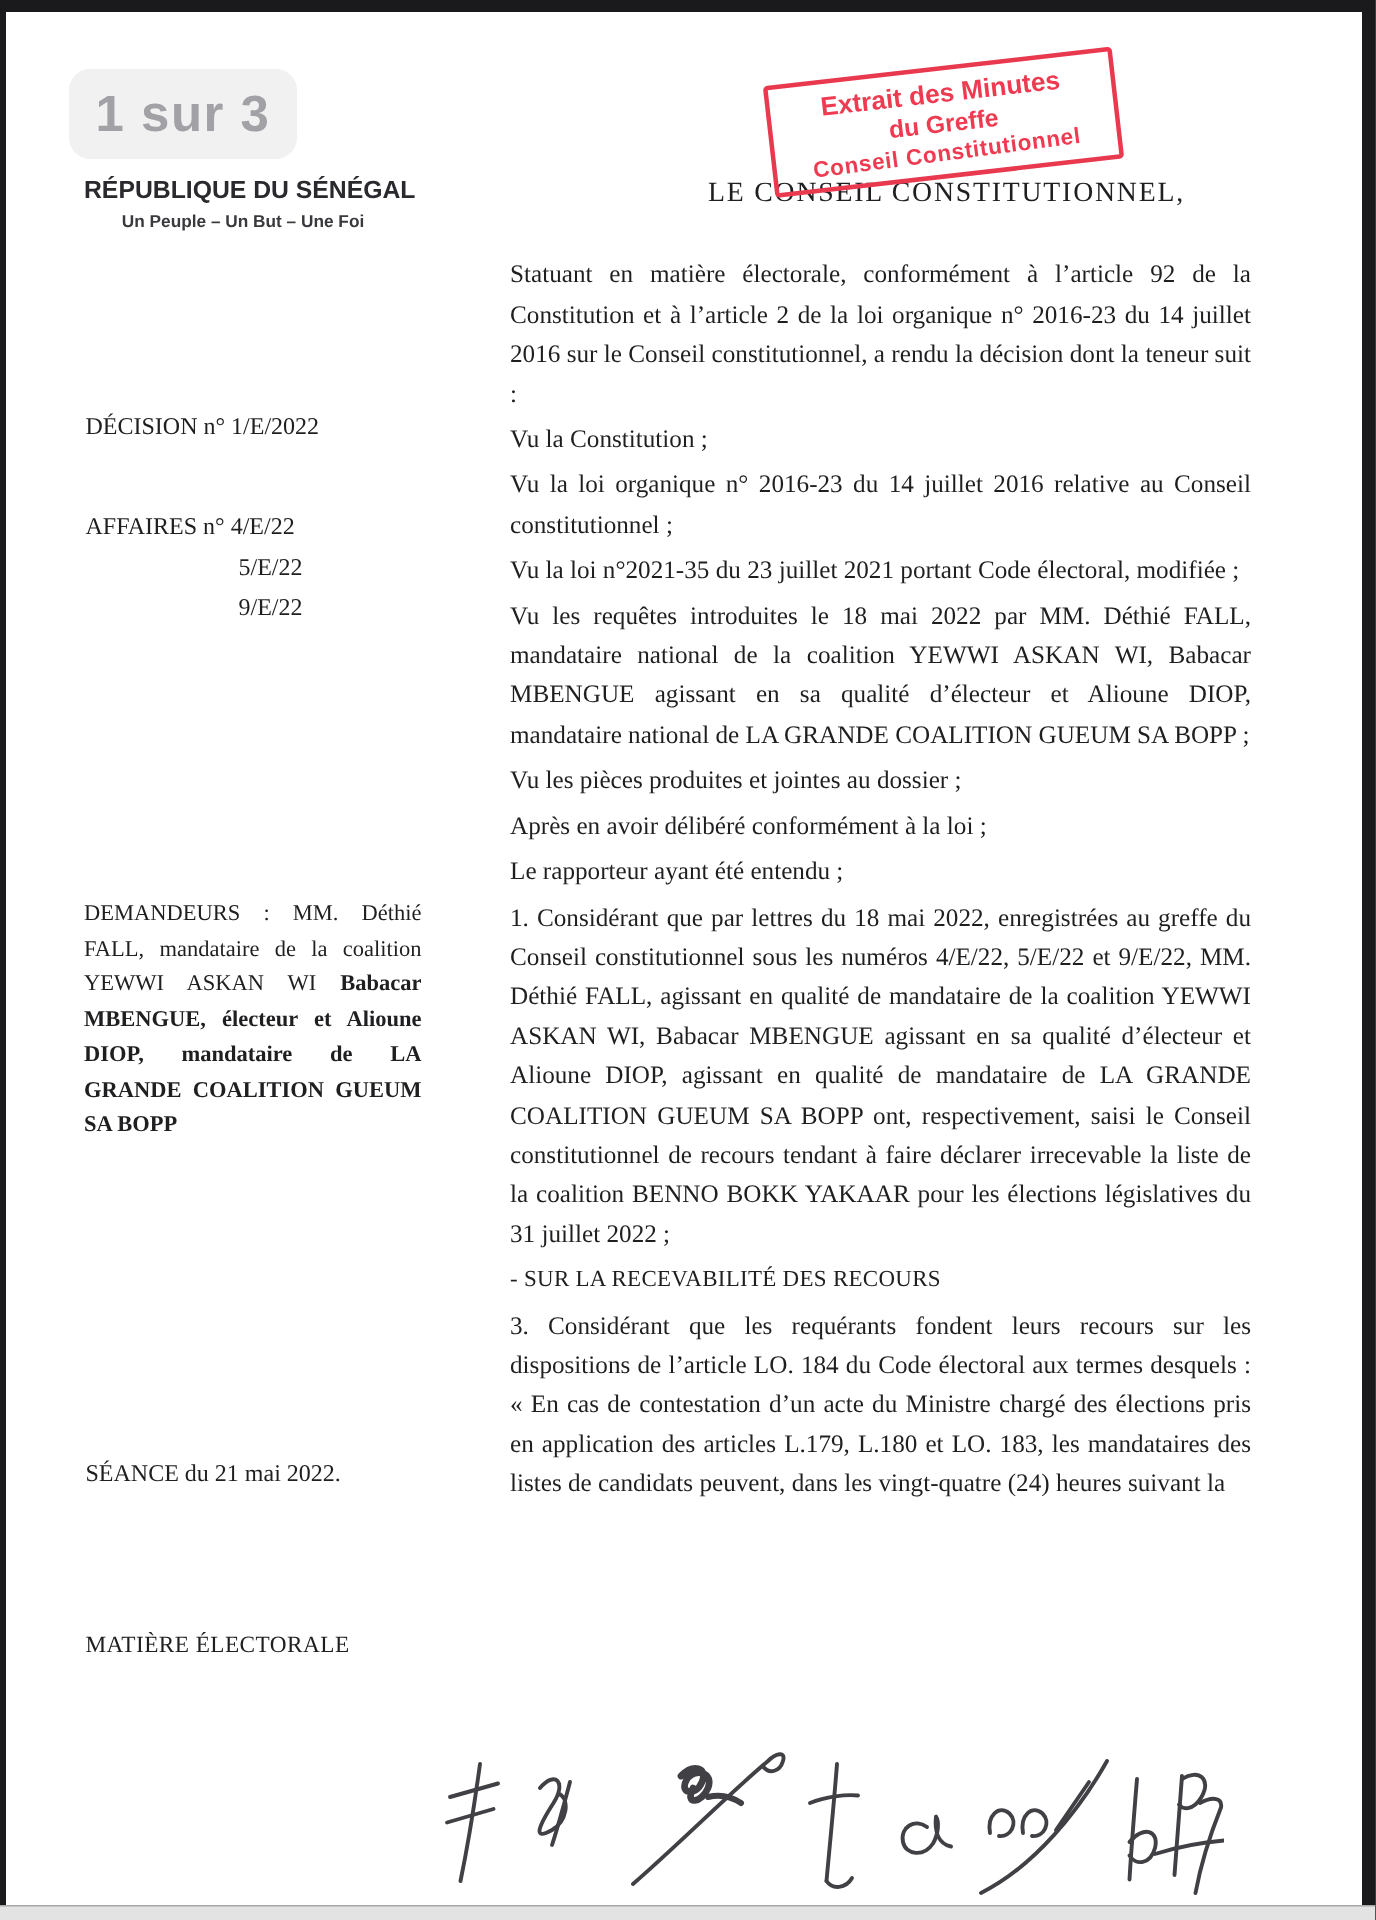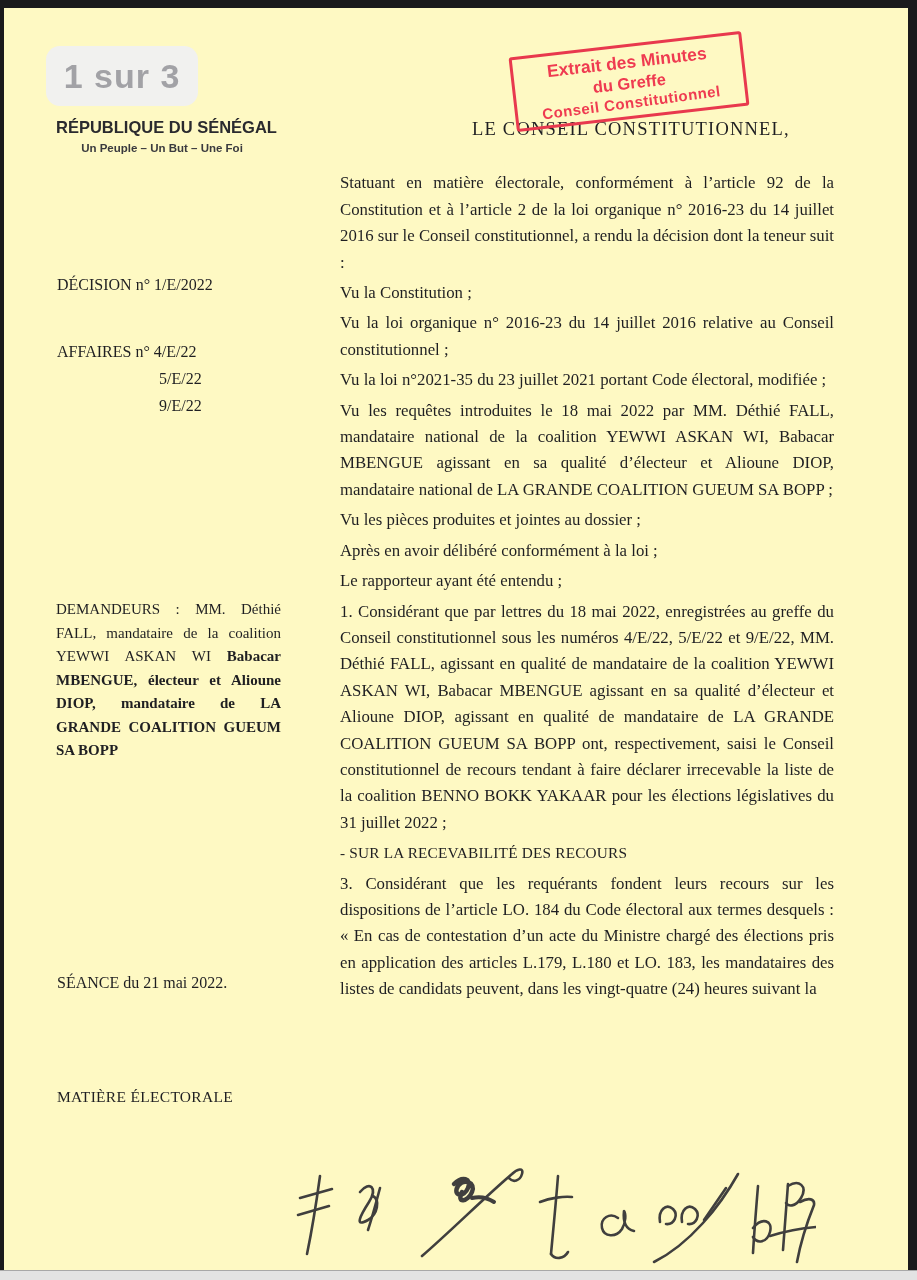--- a/index.html
+++ b/index.html
@@ -4,21 +4,21 @@
 <style>
   html,body{margin:0;padding:0;background:#0f0f10;}
   .screen{
     position:relative;width:917px;height:1280px;overflow:hidden;
     background:#1a1a1c;
     font-family:"Liberation Serif", serif;
     color:#1f1f22;
   }
   .page{
     position:absolute;left:4px;top:8px;right:9px;bottom:9px;
-    background:#fef9c3;
+    background:#ffffff;
   }
   .bottom-strip{
     position:absolute;left:0;right:0;bottom:0;height:9px;
     background:#e3e3e3;border-top:1px solid #a8a8a8;z-index:5;
   }
   
   .page-badge{
     position:absolute;left:42px;top:38px;width:152px;height:60px;
     background:rgba(240,240,241,0.95);border-radius:14px;
     display:flex;align-items:center;justify-content:center;

